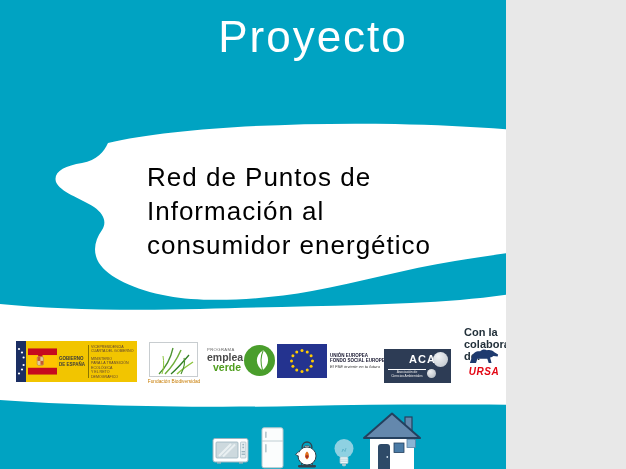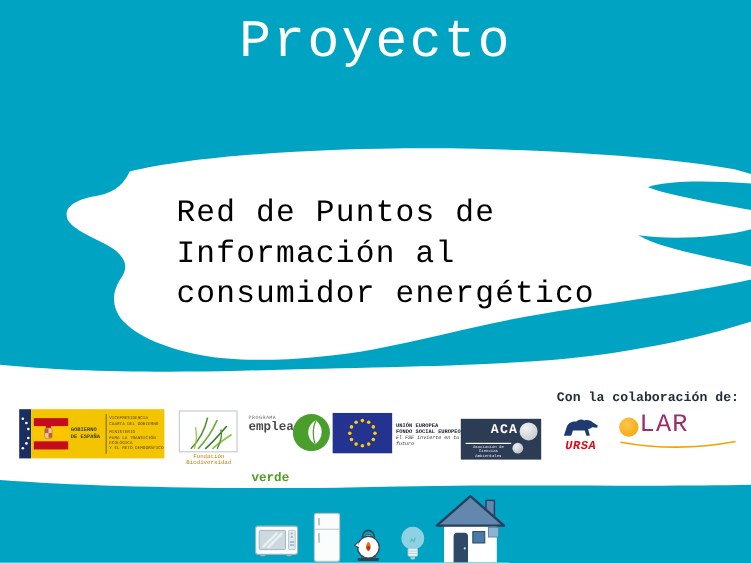--- a/index.html
+++ b/index.html
@@ -1,19 +1,19 @@
 <!DOCTYPE html>
 <html><head>
 <meta charset="utf-8">
 <style>
   html,body { margin:0; padding:0; background:#e8e8e8; }
   .stage {
-    position:relative; width:626px; height:469px; overflow:hidden;
+    position:relative; width:506px; height:469px; overflow:hidden;
     background:#00a3c2;
-    font-family:Liberation Mono, monospace;
+    font-family:Liberation Sans, sans-serif;
   }
   .brush-layer { position:absolute; left:0; top:0; width:626px; height:469px; }
 
   .title {
     position:absolute; top:10px; left:0; width:626px; text-align:center;
     color:#ffffff; font-size:44px; line-height:53px; letter-spacing:2px; font-weight:400;
   }
   .subtitle {
     position:absolute; left:147px; top:160px;
     color:#000000; font-size:26px; line-height:34px; letter-spacing:1px;
@@ -37,21 +37,21 @@
   .logo-fund-box { position:absolute; left:149px; top:342px; width:49px; height:35px;
     background:#ffffff; border:1px solid #c8cdd0; box-sizing:border-box; }
   .logo-fund-caption { position:absolute; left:145px; top:379px; width:58px; text-align:center;
     font-size:4.8px; color:#c77b00; }
 
   
   .logo-emplea { position:absolute; left:207px; top:343px; display:flex; align-items:flex-start; }
   .emplea-col { width:34px; text-align:left; }
   .emplea-programa { font-size:4.2px; color:#666; letter-spacing:0.4px; margin-top:4px; }
   .emplea-w1 { font-size:10.5px; font-weight:700; color:#4a4a4a; line-height:10px; }
-  .emplea-w2 { font-size:10.5px; font-weight:700; color:#4f9e1e; line-height:10px; text-align:right;margin-top:33px; }
+  .emplea-w2 { font-size:10.5px; font-weight:700; color:#4f9e1e; line-height:10px; text-align:right; }
   .emplea-circle { width:31px; height:31px; margin-left:3px; margin-top:2px; }
 
   
   .logo-eu { position:absolute; left:277px; top:344px; display:flex; }
   .eu-flag { width:50px; height:34px; flex:none; }
   .eu-text { margin-left:3px; padding-top:9px; width:64px; font-size:4.5px; line-height:5.4px; color:#15152e; font-weight:700; }
   .eu-text .fse { font-weight:400; font-style:italic; font-size:4.2px; color:#333; }
 
   
   .logo-aca { position:absolute; left:384px; top:349px; width:67px; height:34px; background:#2d3c55; }

